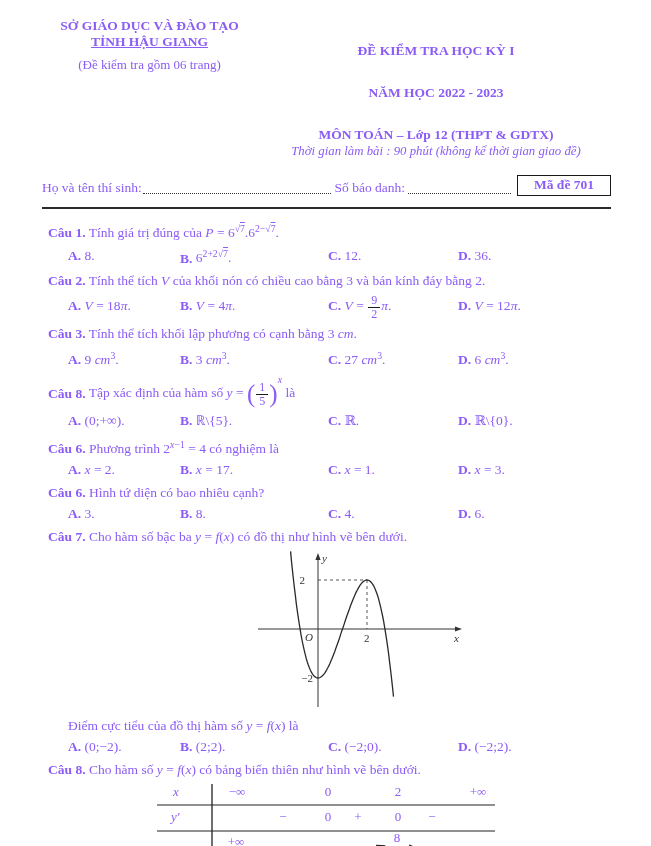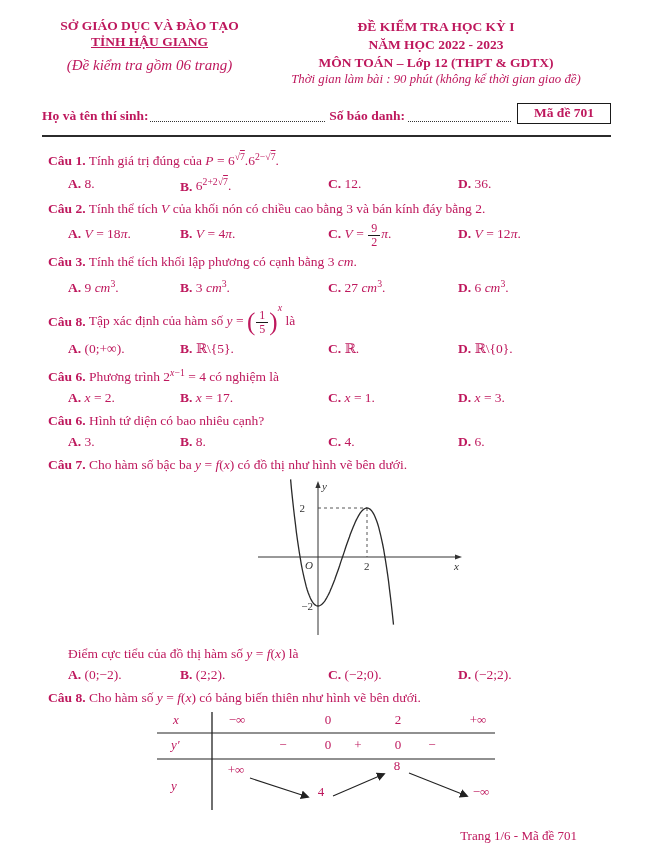--- a/index.html
+++ b/index.html
@@ -1,19 +1,19 @@
 <!DOCTYPE html>
 <html><head>
 <meta charset="utf-8">
 <style>
   * { box-sizing: border-box; }
   html,body { margin:0; padding:0; background:#fff; }
   .page {
     position:relative; width:651px; height:846px; margin:0 auto;
-    background:#fff; color:#be185d; overflow:hidden;
+    background:#fff; color:#8b5cf6; overflow:hidden;
     font-family:"Liberation Serif","DejaVu Serif",serif;
     font-size:13.5px; padding:18px 40px 0 42px;
   }
   i { font-style:italic; }
   b { font-weight:bold; }
   sup { font-size:0.72em; }
   .ovl { text-decoration:overline; }
   .frac { display:inline-flex; flex-direction:column; text-align:center;
           vertical-align:middle; line-height:1.05; font-size:12px; margin:0 1px; }
   .frac .fn { border-bottom:1px solid #1a1a1a; padding:0 3px 0px; display:block; }
@@ -21,40 +21,40 @@
   .big { font-size:25px; font-weight:normal; vertical-align:middle; line-height:0; }
   .pexp { font-size:10px; position:relative; top:-9px; }
 
   
   .hdr { display:flex; align-items:flex-start; }
   .hdr-left { width:215px; text-align:center; }
   .hdr-left .l1 { font-weight:bold; }
   .hdr-left .l2 { font-weight:bold; text-decoration:underline; }
   .stamp { display:inline-block; border:1.6px solid #3a3a3a; padding:3px 12px 4px;
            font-weight:bold; margin-top:5px; }
-  .hdr-left .note { font-style:italic; margin-top:7px; font-size:15px; }
+  .hdr-left .note { margin-top:7px; font-size:13px; }
   .hdr-right { width:350px; margin-left:auto; text-align:center; line-height:1.32; }
-  .hdr-right .r { font-weight:bold; }
+  .hdr-right .r { font-weight:bold;margin-top:24px; }
   .hdr-right .rt { font-style:italic; font-size:12.8px; }
 
   
   .cand { display:flex; align-items:flex-end; margin-top:15px; }
-  .cand .lbl { white-space:nowrap;font-weight:bold; }
+  .cand .lbl { white-space:nowrap; }
   .leader { border-bottom:1.3px dotted #333; height:13px; }
   .lead1 { flex:1; margin:0 4px 2px 1px; }
   .lead2 { width:103px; margin:0 6px 2px 3px; }
   .codebox { border:1.3px solid #1a1a1a; padding:1px 16px 2px; font-weight:bold; white-space:nowrap; }
 
   .rule { border:0; border-top:2.3px solid #2b2b2b; margin:11px 0 0 0; }
 
   
   .q { margin-top:0; }
   .stem { padding-left:6px; line-height:21px; margin-top:2px; }
   .opts { display:flex; padding-left:26px; line-height:21px; align-items:center;justify-content:flex-end; }
-  .o1 { width:112px; } .o2 { width:148px; } .o3 { width:130px; } .o4 { flex:1; }
+  .o1 { width:112px; } .o2 { width:148px;font-family:Liberation Serif, serif; } .o3 { width:130px; } .o4 { flex:1; }
   .mt { margin-top:8px; }
 
   
   .graph-wrap { margin:2px 0 0 208px; height:164px; }
   .graph-wrap svg text { font-family:"Liberation Serif","DejaVu Serif",serif; fill:#333; }
   .followup { padding-left:26px; line-height:21px; margin-top:2px; }
 
   
   .bbt { position:relative; margin:4px 0 0 113px; width:350px; height:106px;
          font-size:13px; }

